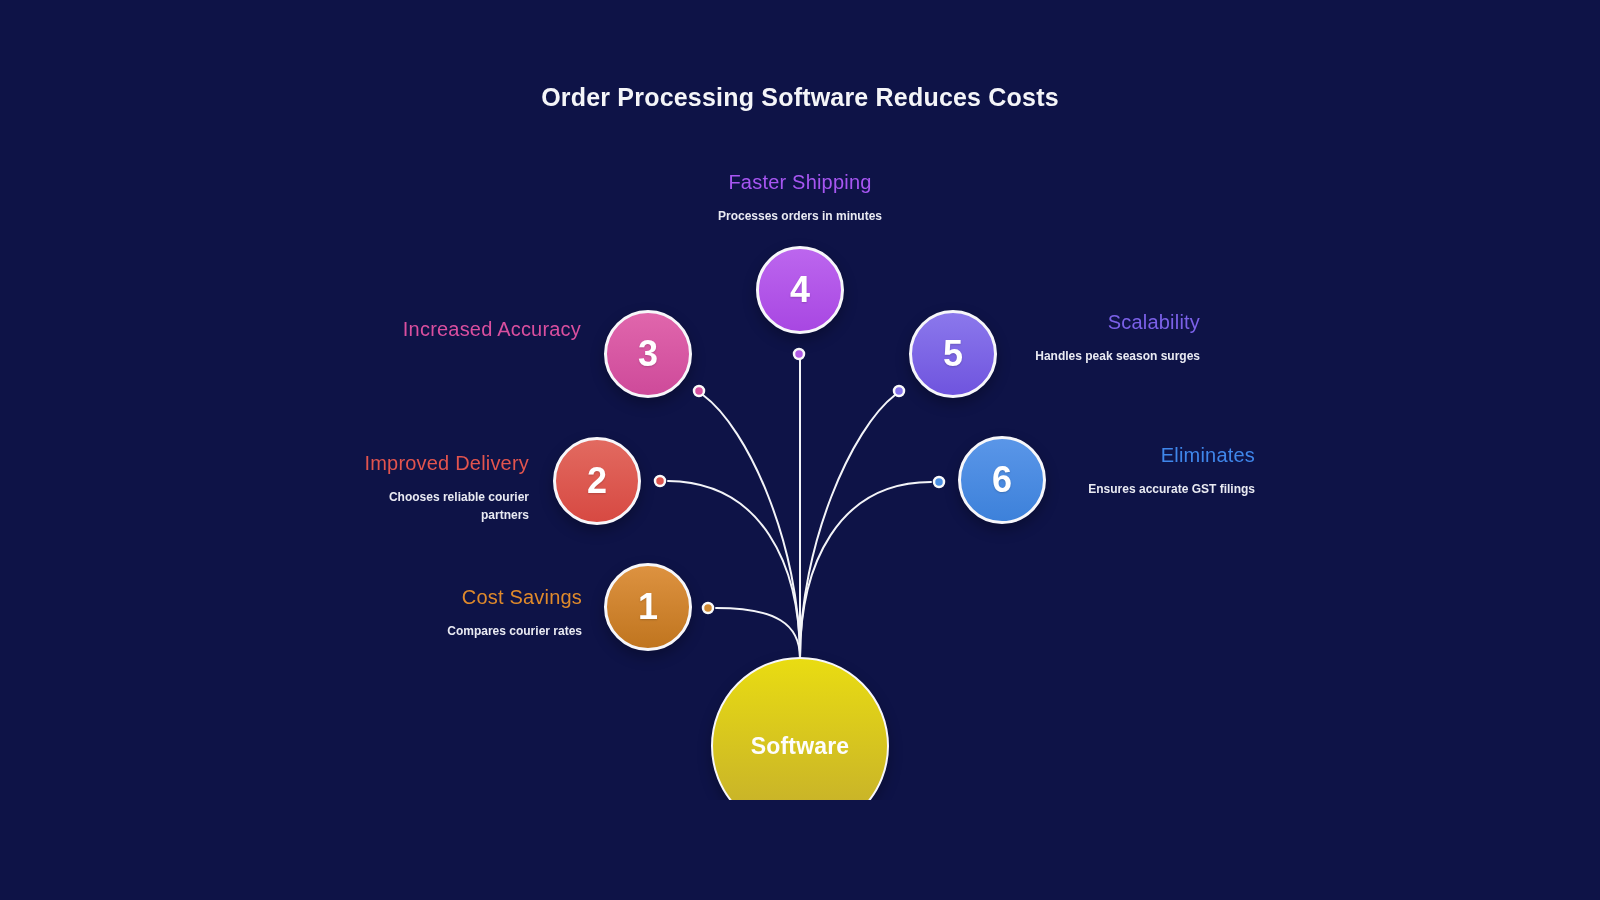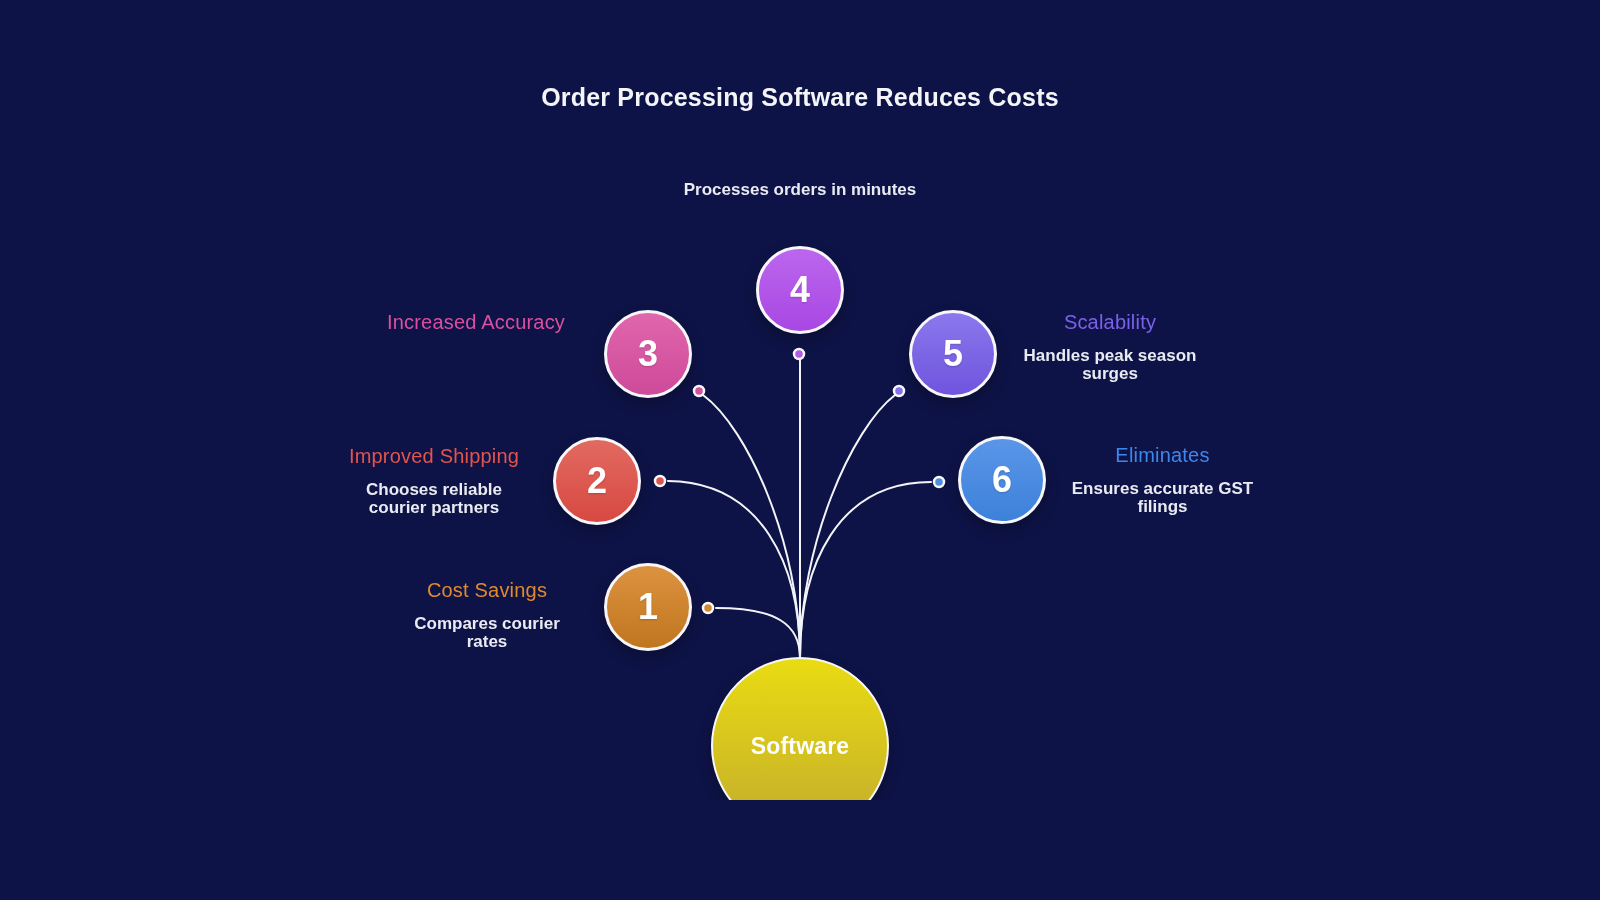--- a/index.html
+++ b/index.html
@@ -27,23 +27,23 @@
   .n1{left:604px;top:563px;width:88px;height:88px;background:linear-gradient(180deg,#dd9240,#c0751f);}
   .n2{left:553px;top:437px;width:88px;height:88px;background:linear-gradient(180deg,#e26a60,#d74942);}
   .n3{left:604px;top:310px;width:88px;height:88px;background:linear-gradient(180deg,#e066ac,#ce4a9a);}
   .n4{left:756px;top:246px;width:88px;height:88px;background:linear-gradient(180deg,#bc66ee,#a847e2);}
   .n5{left:909px;top:310px;width:88px;height:88px;background:linear-gradient(180deg,#8b78ec,#6f54de);}
   .n6{left:958px;top:436px;width:88px;height:88px;background:linear-gradient(180deg,#5a96e8,#3d81da);}
   .center-c{left:711px;top:657px;width:178px;height:178px;background:linear-gradient(180deg,#e9dc12,#c3ac2d);border-width:2px;}
   .center-label{color:#fdfdfd;font-weight:700;font-size:23px;letter-spacing:.2px;}
   .tb{position:absolute;}
   .tb .nl{font-size:20px;line-height:26px;font-weight:500;letter-spacing:.2px;}
-  .tb .nd{margin-top:12px;font-size:17px;line-height:18px;font-weight:700;color:#e9eaf2;}
-  .tb-right{text-align:center;}
-  .tb-left{text-align:center;}
+  .tb .nd{margin-top:12px;font-size:12px;line-height:18px;font-weight:700;color:#e9eaf2;}
+  .tb-right{text-align:right;margin-top:7px;}
+  .tb-left{text-align:right;}
   .tb-center{text-align:center;}
   .tb-1{right:1018px;top:577px;width:190px;}
   .tb-2{right:1071px;top:443px;width:190px;}
   .tb-3{right:1019px;top:309px;width:210px;}
   .tb-4{left:600px;top:169px;width:400px;}
   .tb-5{left:1020px;top:309px;width:180px;}
   .tb-6{left:1070px;top:442px;width:185px;}
   .accent-1{color:#e08a2b;}
   .accent-2{color:#e2544e;}
   .accent-3{color:#da4f9f;}
@@ -99,29 +99,30 @@
   <div class="circle n6">
     <span class="num">6</span>
   </div>
 
   <div class="tb tb-1 tb-right">
     <div class="nl accent-1">Cost Savings</div>
     <div class="nd">Compares courier rates</div>
   </div>
 
   <div class="tb tb-2 tb-right">
-    <div class="nl accent-2">Improved Shipping</div>
+    <div class="nl accent-2">Improved Delivery</div>
     <div class="nd">Chooses reliable courier partners</div>
   </div>
 
   <div class="tb tb-3 tb-right">
     <div class="nl accent-3">Increased Accuracy</div>
   </div>
 
   <div class="tb tb-4 tb-center">
+    <div class="nl accent-4">Faster Shipping</div>
     <div class="nd">Processes orders in minutes</div>
   </div>
 
   <div class="tb tb-5 tb-left">
     <div class="nl accent-5">Scalability</div>
     <div class="nd">Handles peak season surges</div>
   </div>
 
   <div class="tb tb-6 tb-left">
     <div class="nl accent-6">Eliminates</div>

